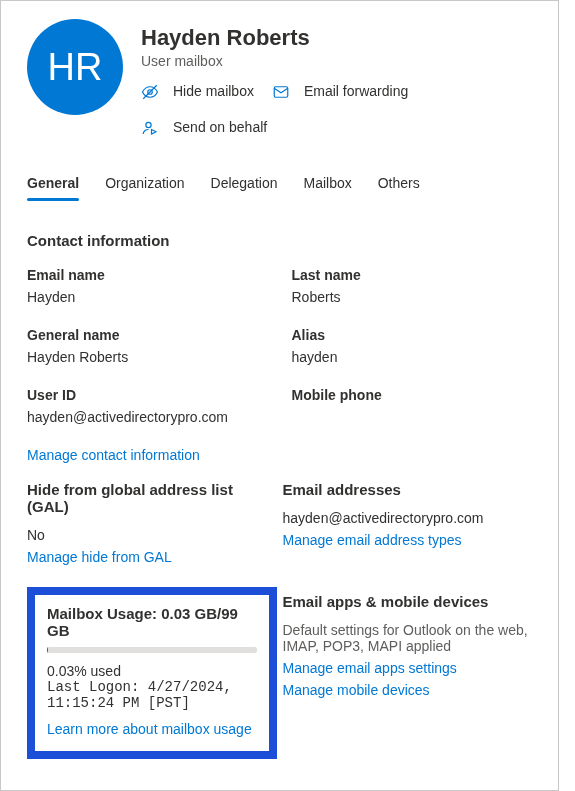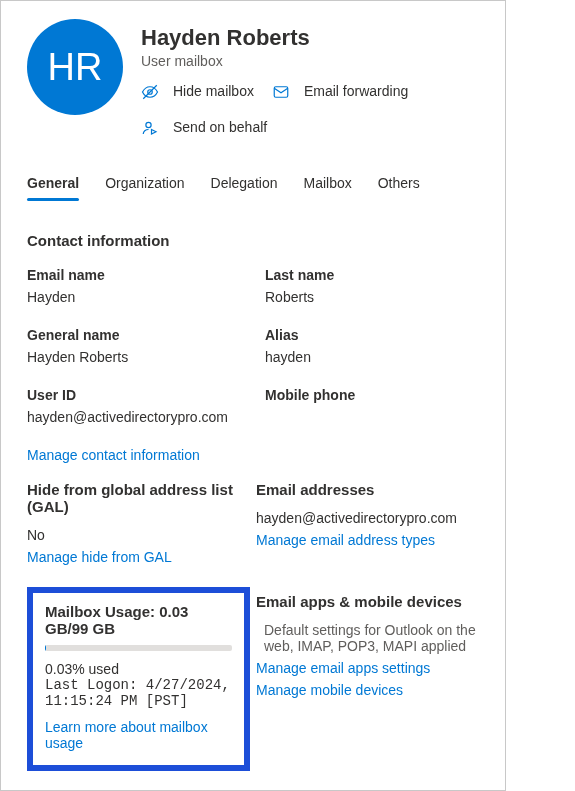--- a/index.html
+++ b/index.html
@@ -4,21 +4,21 @@
 <style>
   * { box-sizing: border-box; }
   body {
     margin: 0;
     font-family: "Segoe UI", -apple-system, sans-serif;
     background: #fff;
     color: #323130;
     font-size: 14px;
   }
   .panel {
-    width: 506px;
+    width: 559px;
     height: 791px;
     border: 1px solid #c8c8c8;
     background: #fff;
     padding: 18px 26px 20px 26px;
     overflow: hidden;
   }
   .header {
     display: flex;
     gap: 18px;
     align-items: flex-start;
@@ -104,37 +104,37 @@
     font-size: 14px;
     color: #323130;
   }
   .link {
     color: #0078d4;
     cursor: pointer;
     font-size: 14px;
   }
   .full { grid-column: 1 / span 2; }
   .usage-box {
-    border: 6px solid #1d4ed8;
+    border: 8px solid #1d4ed8;
     padding: 10px 12px 14px 12px;
     margin-top: 4px;
   }
   .usage-bar {
     height: 6px;
     background: #e1dfdd;
     border-radius: 2px;
     margin: 8px 0 10px 0;
     position: relative;
     overflow: hidden;
   }
   .usage-bar-fill {
     position:absolute;left:0;top:0;bottom:0;
     width:1px; background:#0078d4;
   }
-  .muted { color:#605e5c;margin-left:8px; }
+  .muted { color:#605e5c; }
   .block-label {
     font-weight:700;
     font-size:15px;
     margin-bottom:6px;
   }
   .stack { display:flex; flex-direction:column; gap:6px; }
   .row2 { display:grid; grid-template-columns:1fr 1fr; column-gap:6px; align-items:flex-start; margin-top:18px; }
 </style>
 </head>
 <body>

